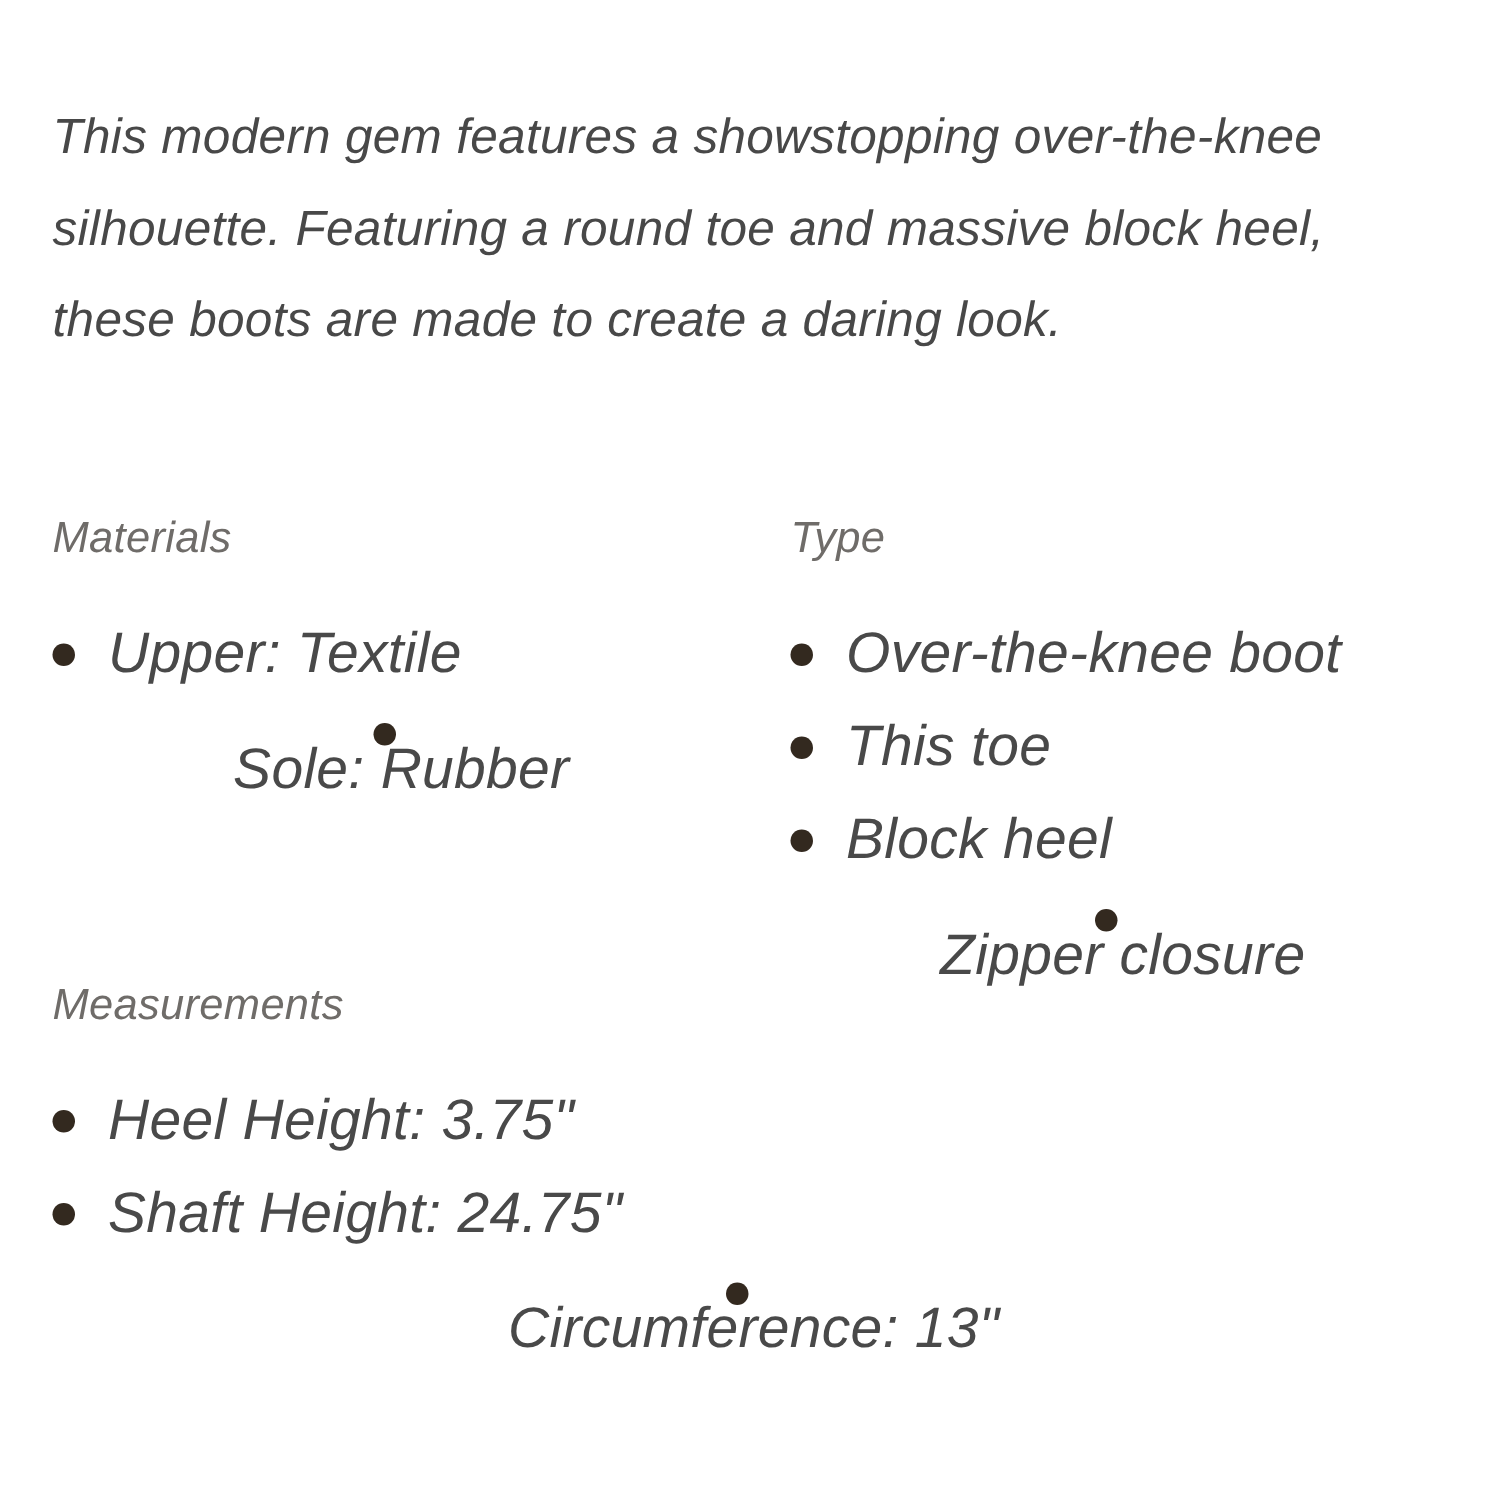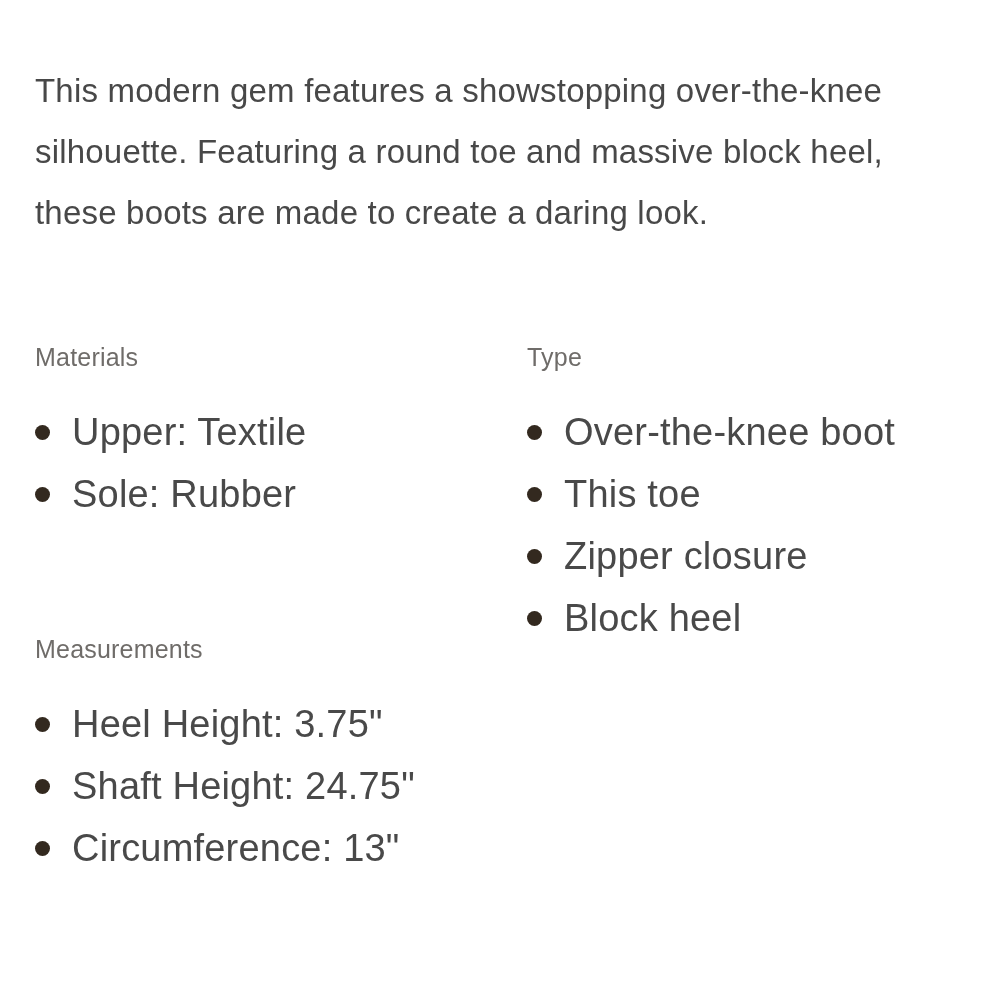--- a/index.html
+++ b/index.html
@@ -12,20 +12,21 @@
     height: 1000px;
     overflow: hidden;
     font-family: "Liberation Sans", "DejaVu Sans", sans-serif;
     -webkit-font-smoothing: antialiased;
   }
   .page {
     box-sizing: border-box;
     width: 1000px;
     height: 1000px;
     padding: 27px 30px 0 35px;
+    font-style: italic;
   }
   .description {
     font-size: 33px;
     line-height: 61px;
     font-weight: 300;
     letter-spacing: 0.2px;
     color: #484848;
     max-width: 910px;
   }
   .columns {
@@ -34,21 +35,21 @@
   }
   .col-left {
     width: 465px;
     flex: 0 0 465px;
   }
   .col-right {
     flex: 1;
     margin-left: 27px;
   }
   .section-title {
-    font-size: 25px;
+    font-size: 29px;
     font-weight: 400;
     letter-spacing: 0.2px;
     color: #6f6c69;
     margin: 0;
   }
   ul.bullet-list {
     list-style: none;
     margin: 44px 0 0 0;
     padding: 0;
   }
@@ -57,20 +58,21 @@
     align-items: center;
     font-size: 38px;
     font-weight: 300;
     line-height: 33px;
     letter-spacing: 0.2px;
     color: #494949;
     margin-bottom: 29px;
   }
   ul.bullet-list li:last-child {
     margin-bottom: 0;
+    flex-direction: column;
   }
   .dot {
     width: 15px;
     height: 15px;
     border-radius: 50%;
     background: #33291f;
     margin-right: 22px;
     flex: 0 0 15px;
   }
   .measurements {
@@ -105,25 +107,25 @@
           <li>
             <span class="dot"></span>
             <span>Over-the-knee boot</span>
           </li>
           <li>
             <span class="dot"></span>
             <span>This toe</span>
           </li>
           <li>
             <span class="dot"></span>
-            <span>Zipper closure</span>
+            <span>Block heel</span>
           </li>
           <li>
             <span class="dot"></span>
-            <span>Block heel</span>
+            <span>Zipper closure</span>
           </li>
         </ul>
     </div>
 
   </div>
 
   <div class="measurements">
     <h3 class="section-title">Measurements</h3>
     <ul class="bullet-list">
         <li>

